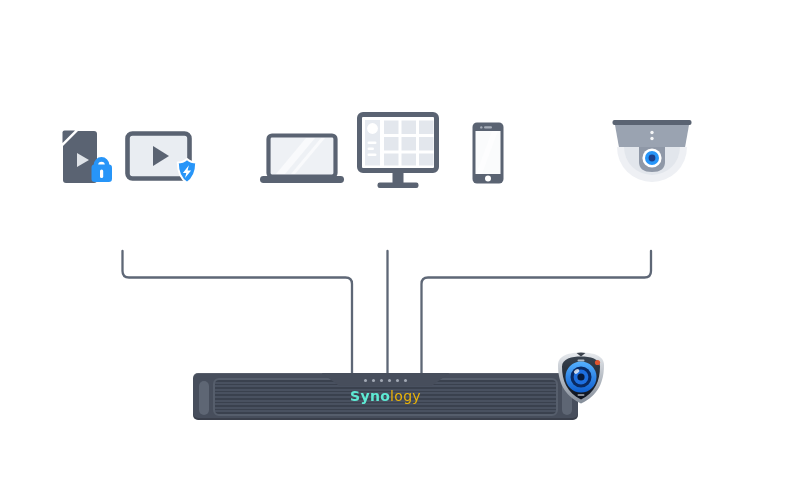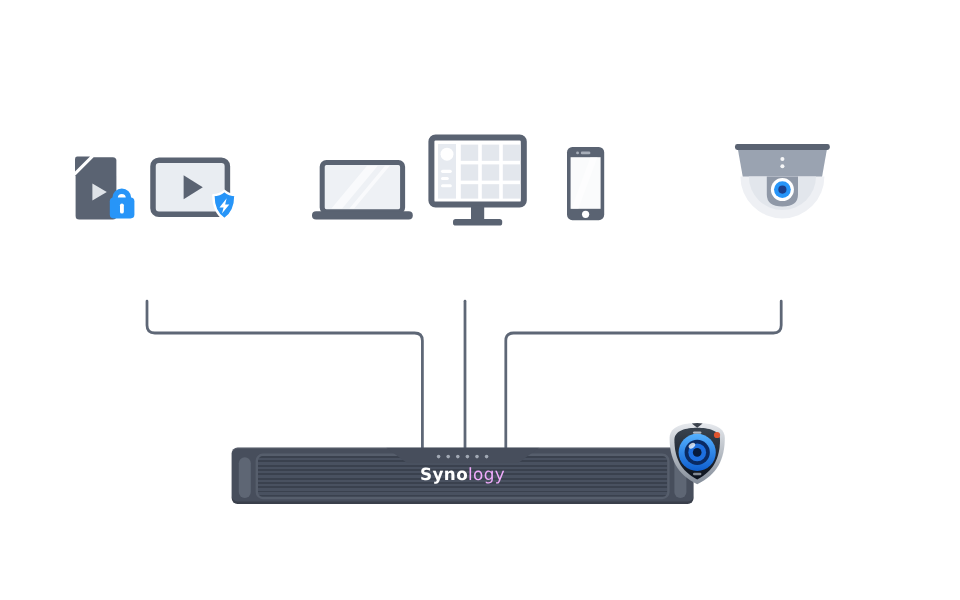--- a/index.html
+++ b/index.html
@@ -17,22 +17,22 @@
   .panel{position:absolute;left:20px;right:20px;top:5px;bottom:4px;
          border:2px solid #565e6c;border-radius:6px;
          background:repeating-linear-gradient(180deg,#3a414e 0px,#3a414e 1.6px,#495160 1.6px,#495160 3.6px);}
   .notch{position:absolute;left:50%;top:0;transform:translateX(-50%);
          width:128px;height:13px;background:#474e5c;
          clip-path:polygon(0 0,100% 0,86% 100%,14% 100%);
          display:flex;align-items:center;justify-content:center;gap:5px;padding-top:1px;box-sizing:border-box;}
   .led{width:3px;height:3px;border-radius:50%;background:#a2a9b4;display:inline-block;}
   .logo{position:absolute;left:0;width:100%;top:15px;text-align:center;
         font-size:14px;letter-spacing:.3px;line-height:16px;user-select:none;}
-  .logo .b{font-weight:bold;color:#ffffff;}
-  .logo .l{font-weight:normal;color:#f0abfc;}
+  .logo .b{font-weight:bold;color:#5eead4;}
+  .logo .l{font-weight:normal;color:#eab308;}
 
   svg{display:block;}
 </style>
 </head>
 <body>
 
 <div class="stage">
 
   <svg class="abs" style="left:0;top:0;z-index:1" width="800" height="500" viewBox="0 0 800 500">
     <g fill="none" stroke="#5e6776" stroke-width="2.3" stroke-linecap="round">

